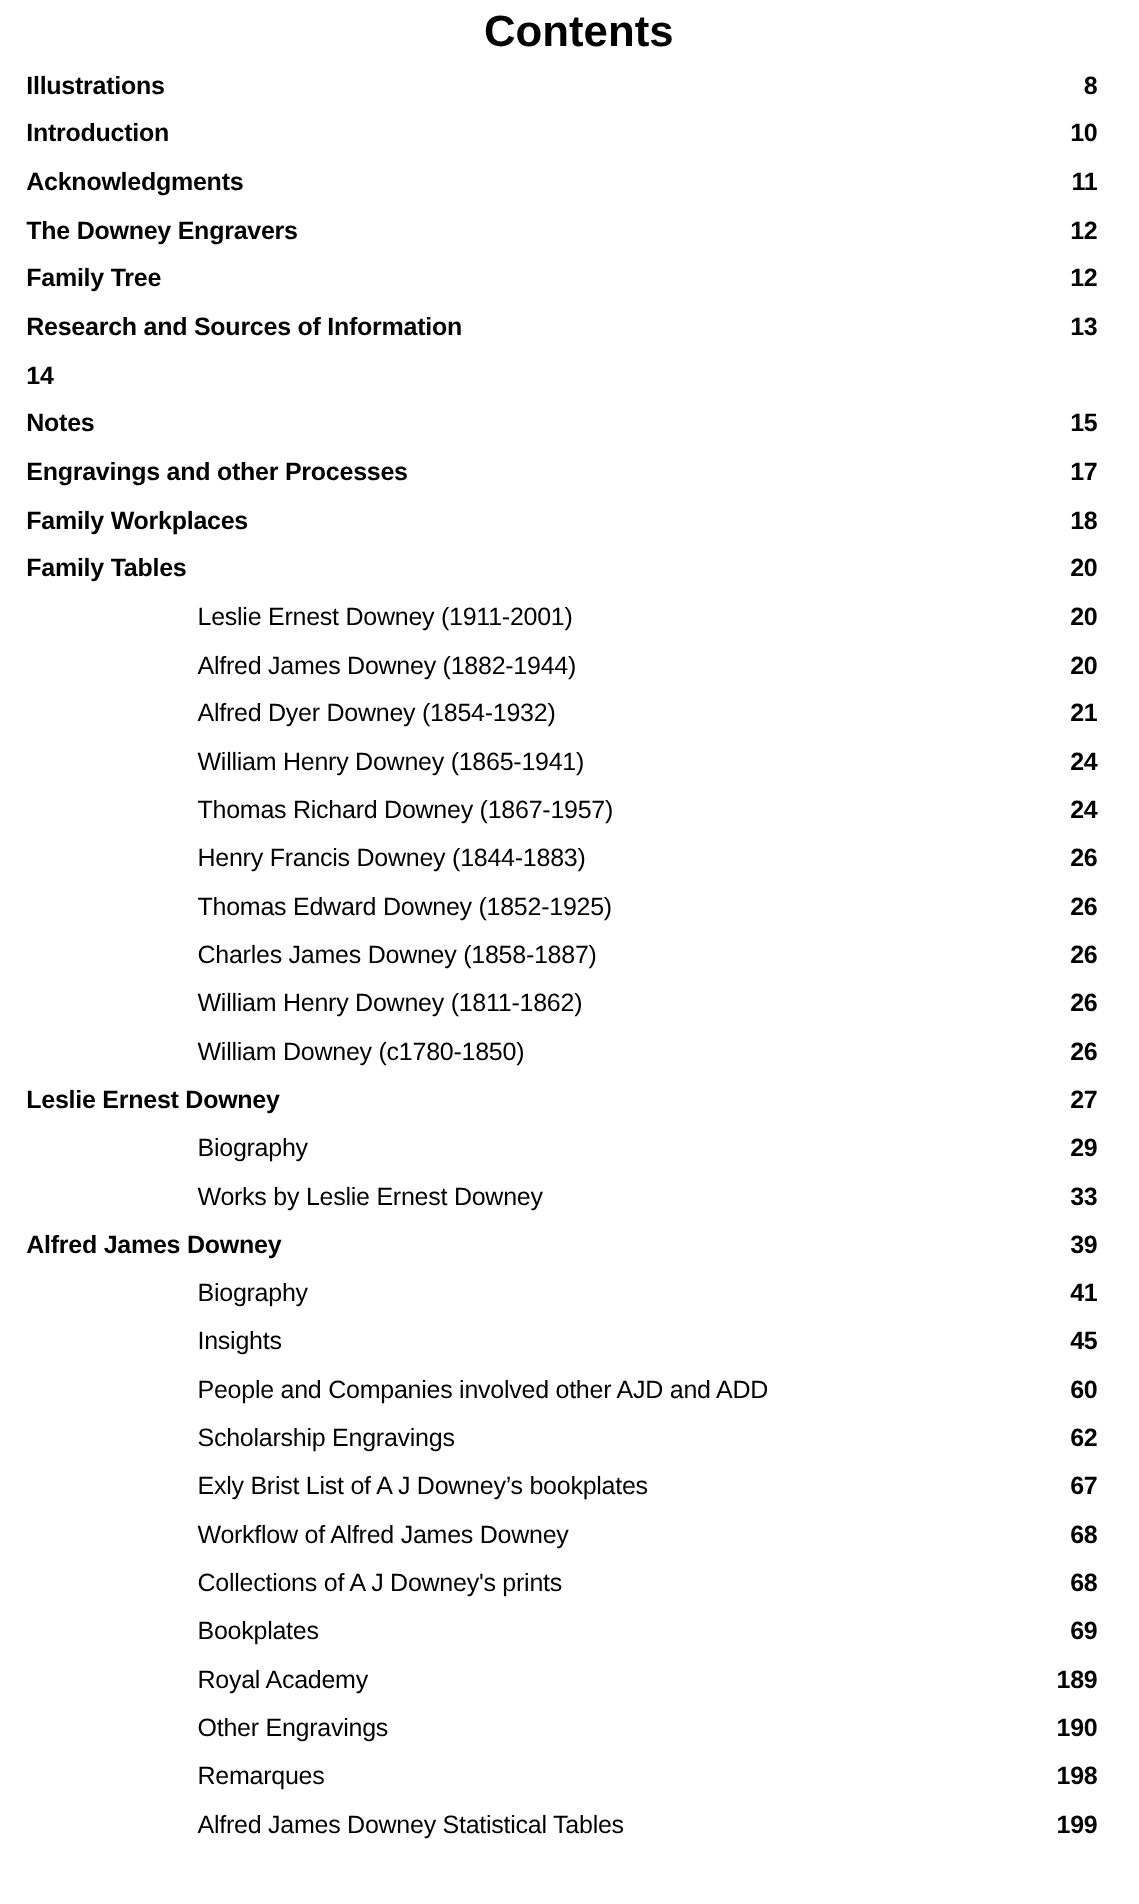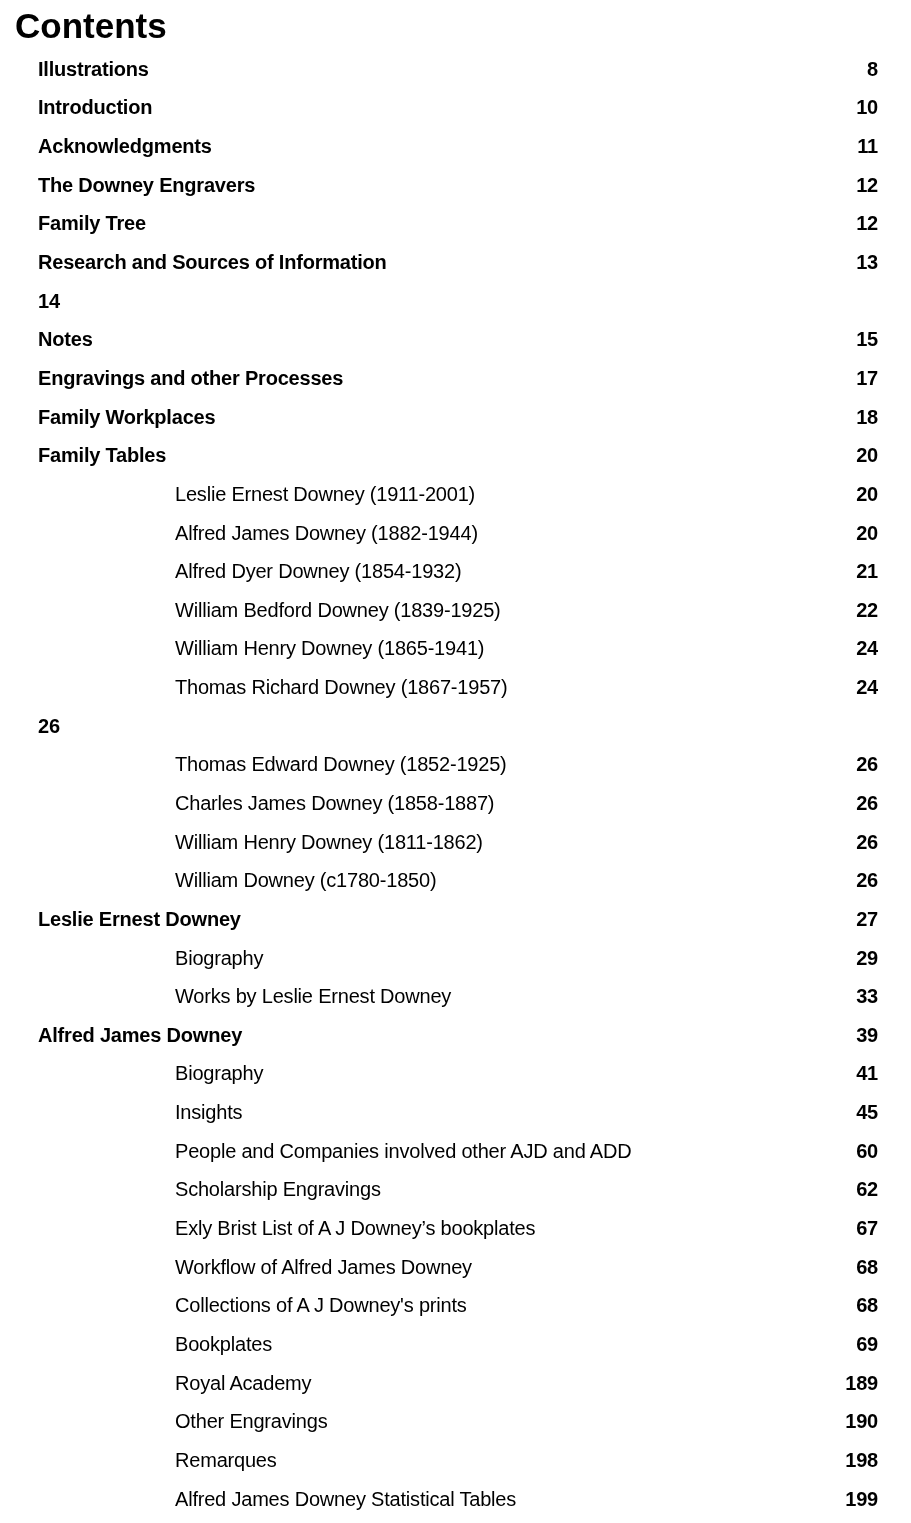--- a/index.html
+++ b/index.html
@@ -17,30 +17,31 @@
   .page {
     width: 911px;
     height: 1523px;
     position: relative;
   }
   .title {
     margin: 4px 0 0 15px;
     font-size: 35px;
     line-height: 44px;
     font-weight: bold;
+    text-align: center;
     letter-spacing: 0px;
   }
   .toc {
     padding-top: 2px;
   }
   .row {
     display: flex;
     align-items: center;
     height: 38.65px;
-    padding-left: 38px;
+    padding-left: 21px;
     padding-right: 33px;
     font-size: 20px;
     letter-spacing: -0.2px;
   }
   .row .label {
     flex: 1 1 auto;
     white-space: nowrap;
     overflow: hidden;
   }
   .row.level-0 .label {
@@ -124,36 +125,33 @@
   <div class="row level-1">
     <span class="label">Alfred James Downey (1882-1944)</span>
     <span class="page-num">20</span>
   </div>
 
   <div class="row level-1">
     <span class="label">Alfred Dyer Downey (1854-1932)</span>
     <span class="page-num">21</span>
   </div>
 
-  <div class="row level-1">
-    <span class="label">William Bedford Downey (1839-1925)</span>
-    <span class="page-num">22</span>
-  </div>
 
   <div class="row level-1">
     <span class="label">William Henry Downey (1865-1941)</span>
     <span class="page-num">24</span>
   </div>
 
   <div class="row level-1">
     <span class="label">Thomas Richard Downey (1867-1957)</span>
     <span class="page-num">24</span>
   </div>
 
   <div class="row level-1">
+    <span class="label">Henry Francis Downey (1844-1883)</span>
     <span class="page-num">26</span>
   </div>
 
   <div class="row level-1">
     <span class="label">Thomas Edward Downey (1852-1925)</span>
     <span class="page-num">26</span>
   </div>
 
   <div class="row level-1">
     <span class="label">Charles James Downey (1858-1887)</span>

